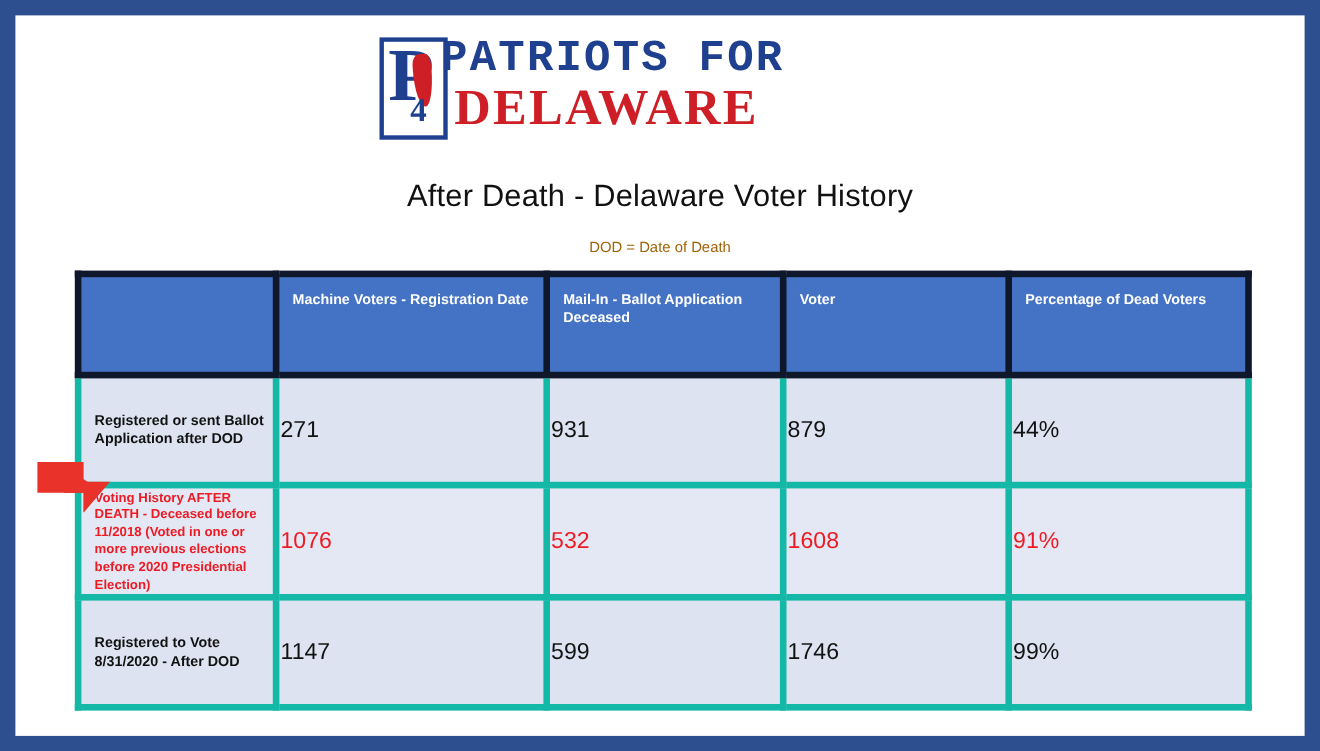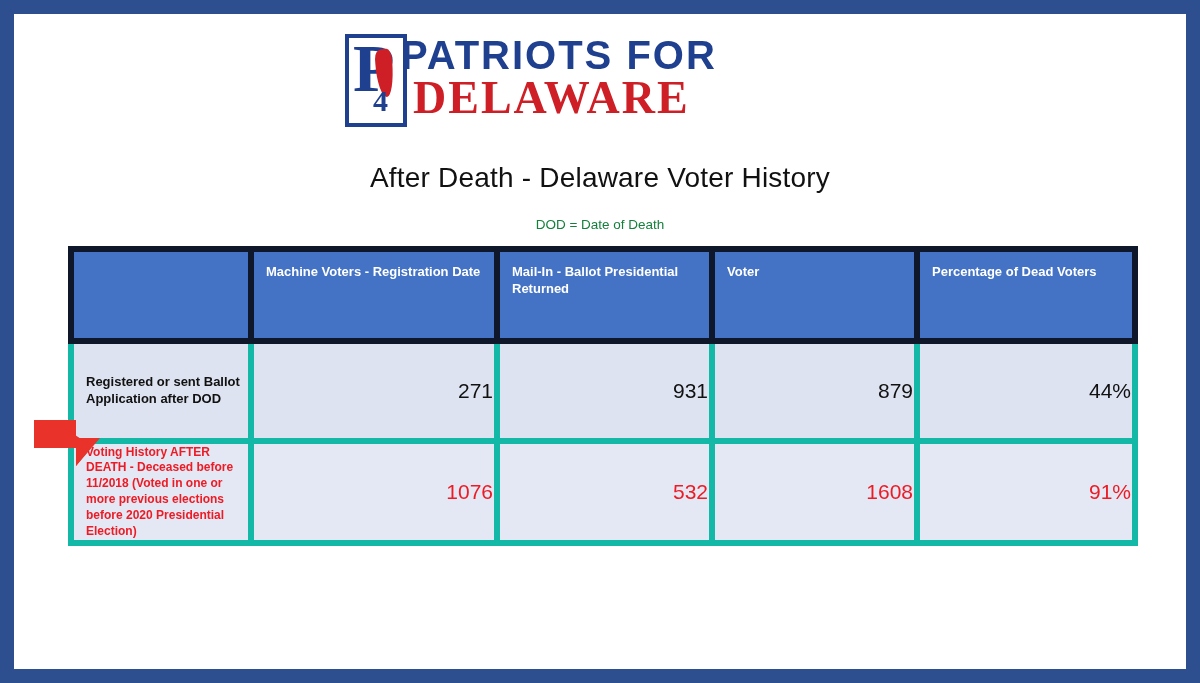--- a/index.html
+++ b/index.html
@@ -74,21 +74,21 @@
     font-family: "Liberation Serif", serif;
     font-size: 30px;
     font-weight: bold;
     color: #1f3f8f;
     line-height: 1;
   }
   .logo-word-1 {
     position: absolute;
     left: 56px;
     top: 0px;
-    font-family: Liberation Sans, sans-serif;
+    font-family: Liberation Mono, monospace;
     font-weight: bold;
     font-size: 40px;
     letter-spacing: 2px;
     color: #1f3f8f;
     line-height: 1.15;
   }
   .logo-word-2 {
     position: absolute;
     left: 56px;
     top: 40px;
@@ -123,21 +123,21 @@
     font-weight: normal;
     letter-spacing: 0.2px;
   }
   .slide-subtitle {
     position: absolute;
     top: 203px;
     left: 0;
     width: 100%;
     text-align: center;
     font-size: 13.5px;
-    color: #15803d;
+    color: #a16207;
   }
 
   
   .table-wrap {
     position: absolute;
     left: 54px;
     top: 232px;
     width: 1064px;
   }
   table.data-table {
@@ -176,21 +176,21 @@
   }
   td.row-label {
     font-size: 13px;
     font-weight: bold;
     color: #111111;
     padding: 0 8px 0 12px;
     vertical-align: middle;
     line-height: 1.28;
   }
   td.value {
-    text-align: right;
+    text-align: left;
     font-size: 21px;
     color: #111111;
     font-weight: normal;
   }
   tr.highlight td.row-label,
   tr.highlight td.value {
     color: #ee1b24;
   }
   tr.highlight td {
     background: #e3e8f4;
@@ -237,40 +237,47 @@
         <col class="c0">
           <col class="c1">
           <col class="c2">
           <col class="c3">
           <col class="c4">
       </colgroup>
       <thead>
         <tr>
           <th class="blank-head"></th>
           <th>Machine Voters - Registration Date</th>
-          <th>Mail-In - Ballot Presidential Returned</th>
+          <th>Mail-In - Ballot Application Deceased</th>
           <th>Voter</th>
           <th>Percentage of Dead Voters</th>
         </tr>
       </thead>
       <tbody>
         <tr>
           <td class="row-label">Registered or sent Ballot Application after DOD</td>
           <td class="value">271</td>
           <td class="value">931</td>
           <td class="value">879</td>
           <td class="value">44%</td>
         </tr>
         <tr class="highlight row-tall">
           <td class="row-label">Voting History AFTER DEATH - Deceased before 11/2018 (Voted in one or more previous elections before 2020 Presidential Election)</td>
           <td class="value">1076</td>
           <td class="value">532</td>
           <td class="value">1608</td>
           <td class="value">91%</td>
         </tr>
+        <tr>
+          <td class="row-label">Registered to Vote 8/31/2020 - After DOD</td>
+          <td class="value">1147</td>
+          <td class="value">599</td>
+          <td class="value">1746</td>
+          <td class="value">99%</td>
+        </tr>
       </tbody>
     </table>
   </div>
 
   <div class="arrow">
     <svg width="76" height="54" viewBox="0 0 76 54" xmlns="http://www.w3.org/2000/svg">
       <polygon points="2,2 44,2 44,20 68,20 44,48 44,30 2,30" fill="#e8322a"></polygon>
       <polygon points="26,6 60,28 44,48 44,30 26,30" fill="#e8322a"></polygon>
     </svg>
   </div>

